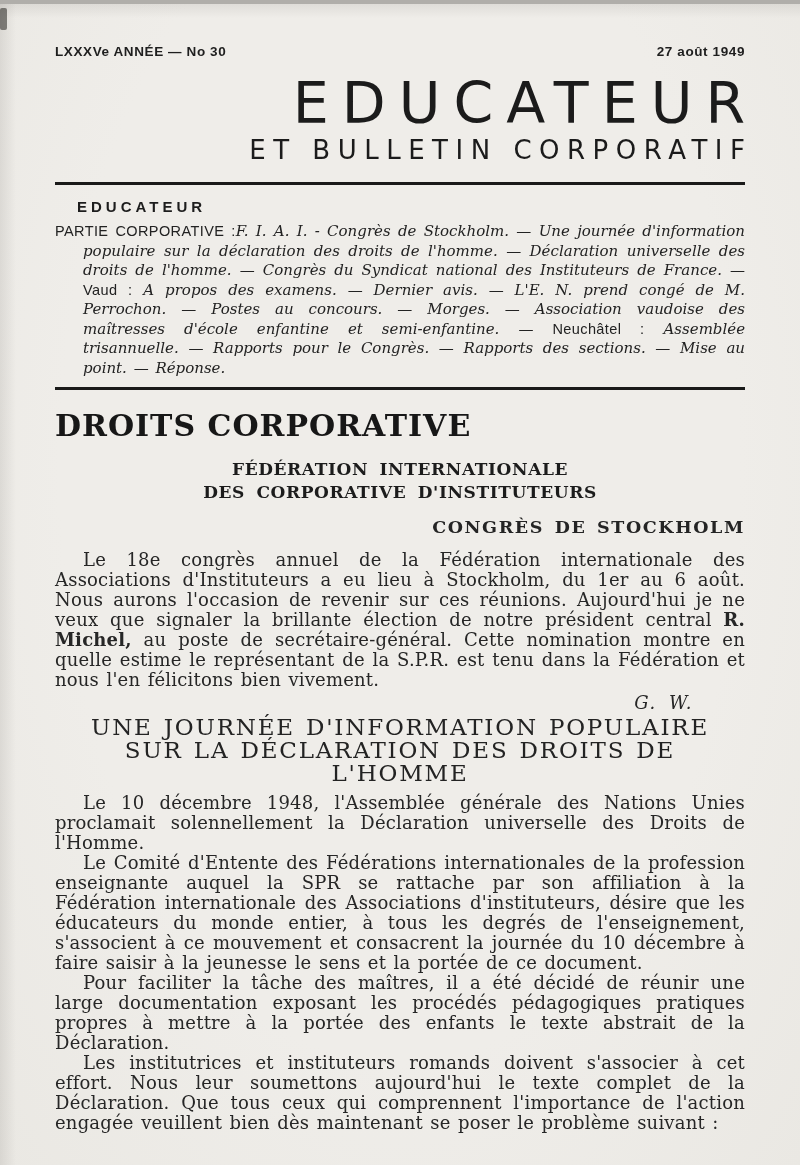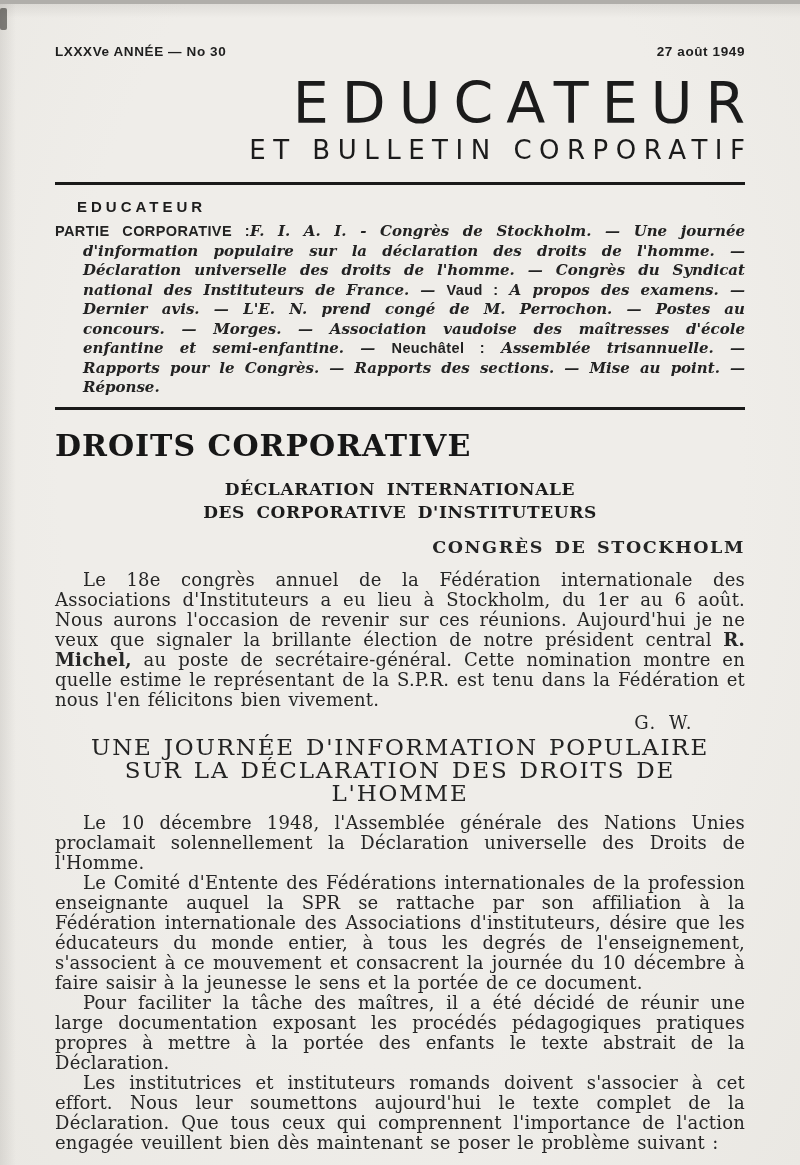--- a/index.html
+++ b/index.html
@@ -81,21 +81,21 @@
     color: #1d1d1d;
   }
   .sommaire-text {
     margin-top: 7px;
     padding-left: 28px;
     text-indent: -28px;
     text-align: justify;
     font-size: 15px;
     line-height: 19.5px;
     font-style: italic;
-    font-weight: bold;
+    font-weight: normal;
     word-spacing: 2px;
     color: #222;
   }
   .sommaire-label {
     font-style: normal;
     font-family: "Liberation Sans", sans-serif;
     font-size: 14.5px;
     letter-spacing: 0.4px;
   }
 
@@ -138,20 +138,21 @@
   .par-first { margin-top: 13px; }
   .par-gap { margin-top: 8px; }
   .signature {
     text-align: right;
     padding-right: 52px;
     font-size: 18px;
     line-height: 21px;
     margin-top: 2px;
     letter-spacing: 1.5px;
     word-spacing: 5px;
+    font-style: italic;
   }
   .journee-title {
     margin-top: 3px;
     text-align: center;
     font-size: 23px;
     line-height: 23px;
     letter-spacing: 1.8px;
     word-spacing: 2px;
     color: #232323;
   }
@@ -177,21 +178,21 @@
 
     <div class="sommaire-heading">EDUCATEUR</div>
 
     <p class="sommaire-text"><span class="sommaire-label">PARTIE CORPORATIVE :</span><span>F. I. A. I. - Congrès de Stockholm. — Une journée d'information populaire sur la déclaration des droits de l'homme. — Déclaration universelle des droits de l'homme. — Congrès du Syndicat national des Instituteurs de France. — </span><span class="sommaire-label">Vaud :</span><span> A propos des examens. — Dernier avis. — L'E. N. prend congé de M. Perrochon. — Postes au concours. — Morges. — Association vaudoise des maîtresses d'école enfantine et semi-enfantine. — </span><span class="sommaire-label">Neuchâtel :</span><span> Assemblée trisannuelle. — Rapports pour le Congrès. — Rapports des sections. — Mise au point. — Réponse.</span></p>
 
     <hr class="rule rule-2">
 
     <h1 class="section-title">DROITS CORPORATIVE</h1>
 
     <div class="org-name">
-      <div>DÉCLARATION INTERNATIONALE</div>
+      <div>FÉDÉRATION INTERNATIONALE</div>
       <div>DES CORPORATIVE D'INSTITUTEURS</div>
     </div>
 
     <h3 class="congress-title">CONGRÈS DE STOCKHOLM</h3>
 
     <p class="body-par par-first"><span>Le 18e congrès annuel de la Fédération internationale des Associations d'Instituteurs a eu lieu à Stockholm, du 1er au 6 août. Nous aurons l'occasion de revenir sur ces réunions. Aujourd'hui je ne veux que signaler la brillante élection de notre président central </span><span class="bold-name">R. Michel,</span><span> au poste de secrétaire-général. Cette nomination montre en quelle estime le représentant de la S.P.R. est tenu dans la Fédération et nous l'en félicitons bien vivement.</span></p>
 
     <div class="signature">G. W.</div>
 
     <div class="journee-title">

